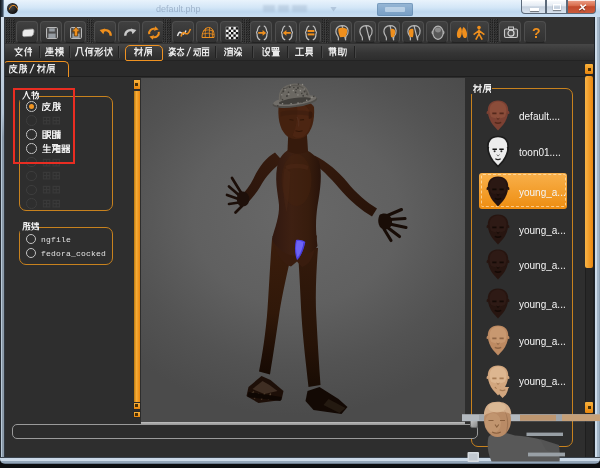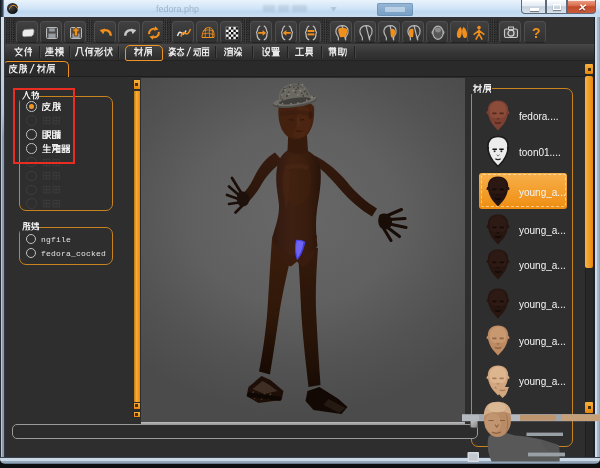--- a/index.html
+++ b/index.html
@@ -156,21 +156,21 @@
           <path d="M7.2 .3 L2.8 9.7" fill="none" stroke="currentColor" stroke-width="1.3" stroke-linecap="square"></path>
         </symbol>
 <symbol id="g-dim" viewBox="0 0 10 10" preserveAspectRatio="none">
           <path d="M1.5 1.5 H8.5 V8.5 H1.5 Z M1.5 5 H8.5 M5 1.5 V8.5" fill="none" stroke="currentColor" stroke-width="1.3" stroke-linecap="square"></path>
         </symbol>
 </defs>
     </svg>
  <div class="abs" id="titlebar"></div>
  <div class="abs" id="tb-darkl"></div>
  <div class="abs" id="title-ico"></div>
- <div class="abs ghost" id="ghost1">fedora.php</div>
+ <div class="abs ghost" id="ghost1">default.php</div>
  <div class="abs" id="ghost2"></div>
  <div class="abs" id="ghost3"></div>
  <div class="abs" id="ghostbtn"></div>
  <div class="abs wbtn" id="b-min">
       <i></i>
     </div>
  <div class="abs wbtn" id="b-max">
       <i></i>
     </div>
  <div class="abs wbtn" id="b-cls">
@@ -651,21 +651,21 @@
         <div class="abs" style="left:478px;top:95.5px;width:88px;height:36px;border-radius:3px;background:linear-gradient(180deg,#f8b04b,#ee8d10);box-shadow:inset 0 0 0 1px rgba(255,248,220,.0)"></div>
         <div class="abs" style="left:479.5px;top:97px;width:85px;height:33px;border:1px dashed rgba(255,240,214,.6);border-radius:2px"></div>
         <div class="abs" style="left:482px;top:22px;width:30px;height:34px"><svg width="30" height="34" viewBox="0 0 30 34">
             <path d="M15 1.5 C8 1.5 4.6 6 4.8 12 C5 17.5 7 22 10 26 L15 31.5 L20 26 C23 22 25 17.5 25.2 12 C25.4 6 22 1.5 15 1.5 Z" fill="#7c4133"></path>
             <path d="M15 2.5 C10 2.5 6.5 6 6.6 11.5 C6.7 14 7.3 16 8.3 18 L15 20 L21.7 18 C22.7 16 23.3 14 23.4 11.5 C23.5 6 20 2.5 15 2.5 Z" fill="#9a5a42" opacity=".5"></path>
             <path d="M9.3 14.3 h4.2 M16.5 14.3 h4.2" stroke="#54291c" stroke-width="1.7"></path>
             <path d="M13.7 18.8 l1.3 1.7 l1.5 -1.7" fill="none" stroke="#54291c" stroke-width="1"></path>
             <path d="M11.8 23.4 q3.2 1.8 6.4 0" fill="none" stroke="#54291c" stroke-width="1.4"></path>
             <path d="M5.2 12.5 q-1.3 .7 -.5 2.3 M24.8 12.5 q1.3 .7 .5 2.3" stroke="#7c4133" stroke-width="1.6" fill="none"></path>
           </svg></div>
-        <div class="abs" style="left:518px;top:34px;font-size:10px;color:#f4f4f4">fedora....</div>
+        <div class="abs" style="left:518px;top:34px;font-size:10px;color:#f4f4f4">default....</div>
         <div class="abs" style="left:482px;top:58px;width:30px;height:34px"><svg width="30" height="34" viewBox="0 0 30 34">
             <path d="M15 1.5 C8 1.5 4.6 6 4.8 12 C5 17.5 7 22 10 26 L15 31.5 L20 26 C23 22 25 17.5 25.2 12 C25.4 6 22 1.5 15 1.5 Z" fill="#ececec" stroke="#1c1c1c" stroke-width="1.7"></path>
             <path d="M9.5 14.2 h4.4 M16.3 14.2 h4.4" stroke="#111" stroke-width="1.6"></path>
             <circle cx="11.6" cy="16.2" r="1" fill="#333"></circle>
             <circle cx="18.4" cy="16.2" r="1" fill="#333"></circle>
             <path d="M13.8 19.5 l1.3 1.6 l1.4 -1.6" fill="none" stroke="#666" stroke-width=".9"></path>
             <path d="M12.3 23.8 q2.7 1.7 5.4 0" fill="none" stroke="#222" stroke-width="1.1"></path>
             <path d="M6 12 q-1.5 .8 -.6 2.6 M24 12 q1.5 .8 .6 2.6" stroke="#1c1c1c" stroke-width="1.2" fill="none"></path>
           </svg></div>
         <div class="abs" style="left:518px;top:70px;font-size:10px;color:#f4f4f4">toon01....</div>

